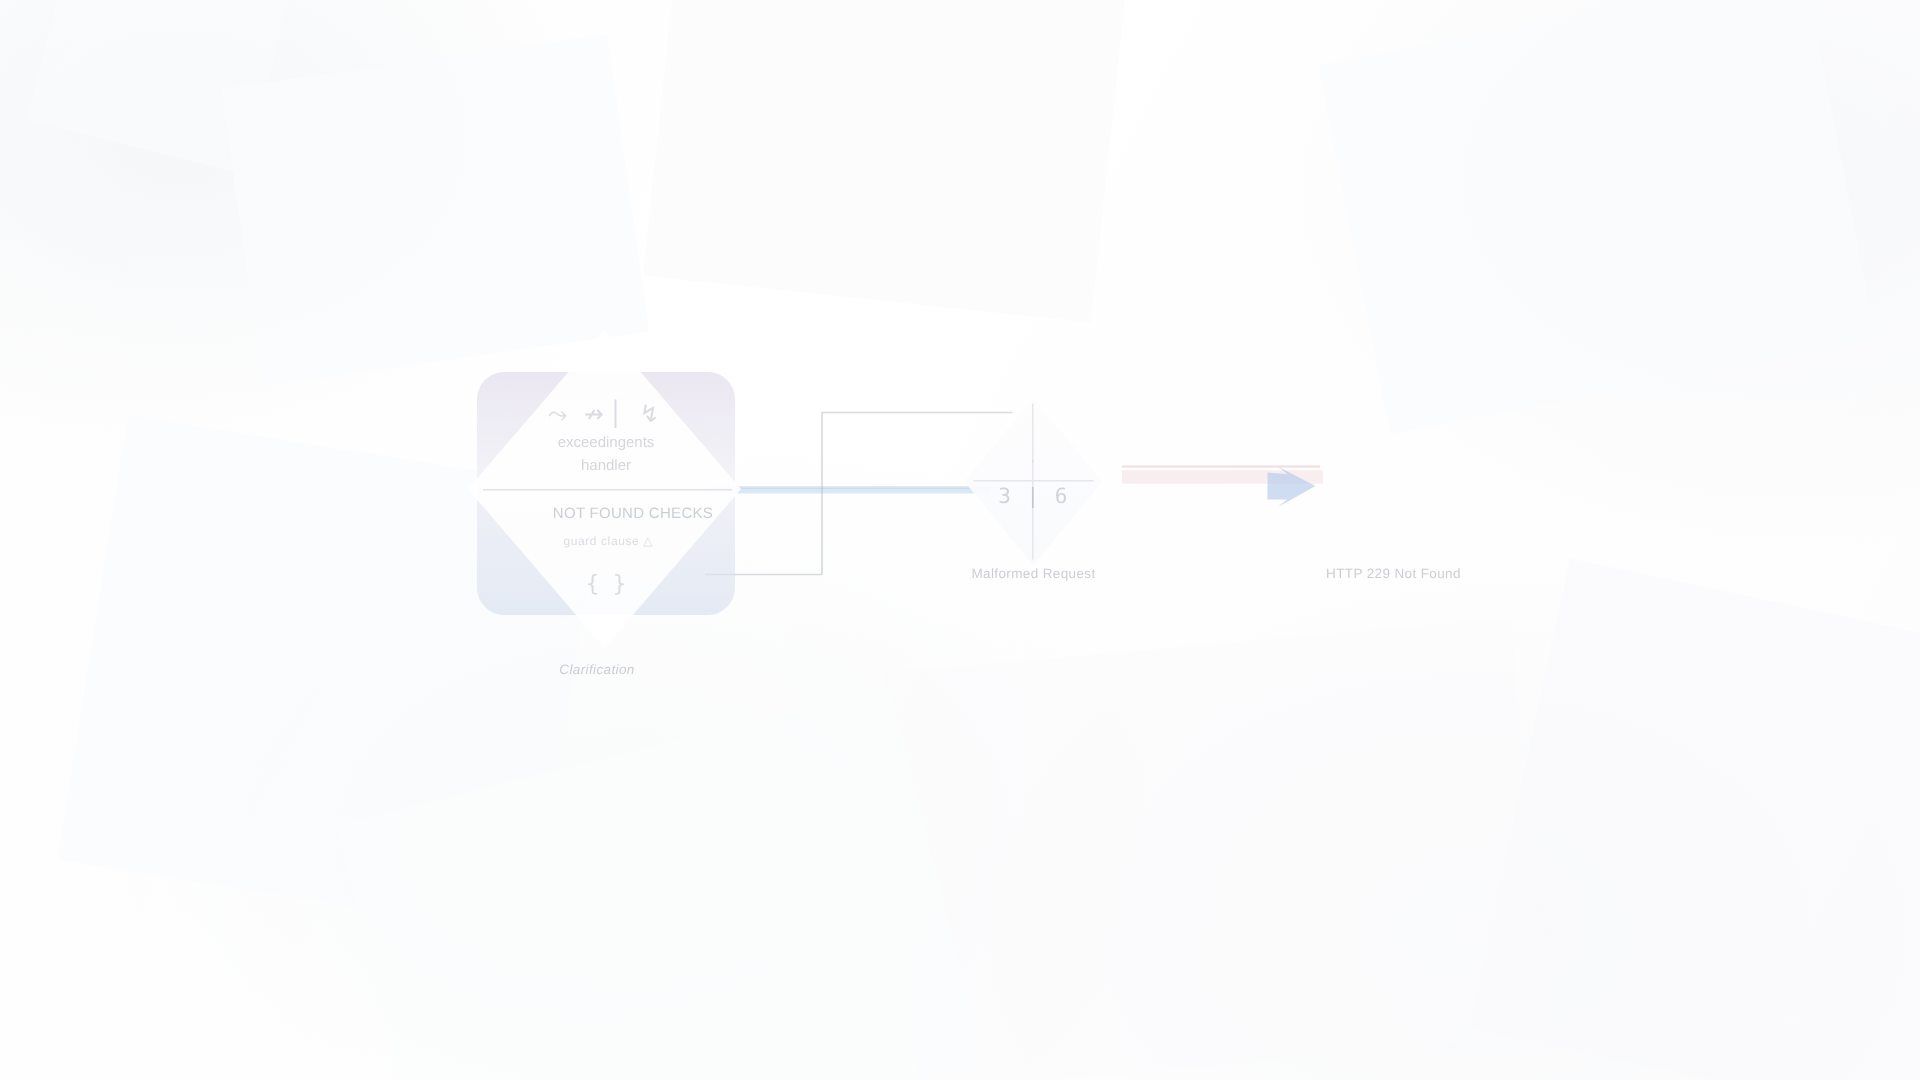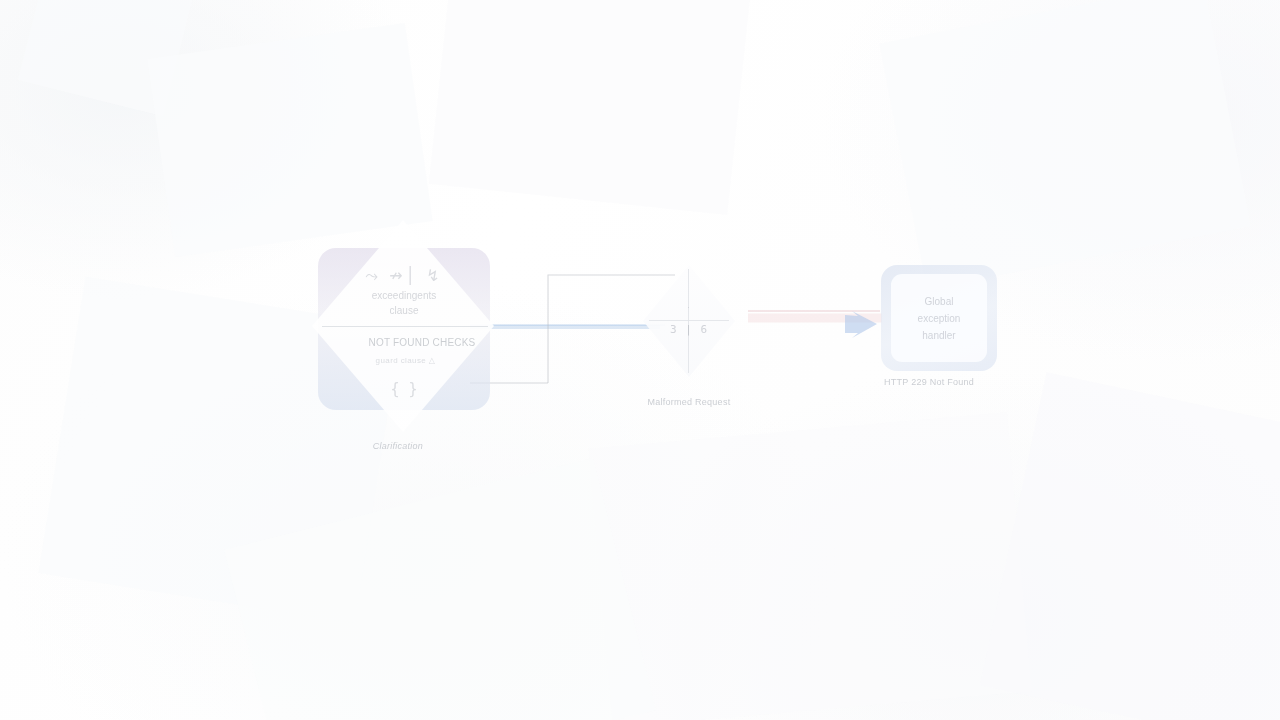--- a/index.html
+++ b/index.html
@@ -116,21 +116,21 @@
   }
   .txt.glyphrow {
     font-family: "DejaVu Sans", sans-serif;
     color: rgba(150,156,166,0.34);
     letter-spacing: 3px;
   }
   .txt.body    { font-size: 10px; }
   .txt.strong  { font-size: 10px; color: rgba(144,150,160,0.46); letter-spacing: .2px; }
   .txt.sub     { font-size: 8px;  color: rgba(154,160,170,0.34); letter-spacing: .4px; }
   .txt.brace   { font-size: 15px; color: rgba(152,158,168,0.34); font-family: "DejaVu Sans Mono", monospace; }
-  .txt.ratio   { font-size: 11px;  color: rgba(150,156,166,0.42); font-family: "DejaVu Sans Mono", monospace; letter-spacing: 1px; }
+  .txt.ratio   { font-size: 14px;  color: rgba(150,156,166,0.42); font-family: "DejaVu Sans Mono", monospace; letter-spacing: 1px; }
   .txt.caption { font-size: 9px;  color: rgba(146,152,162,0.48); letter-spacing: .25px; }
   .txt.boxtext { font-size: 10px; color: rgba(150,156,166,0.42); line-height: 1.55; }
   .txt.tick    { font-size: 9px;  color: rgba(160,166,176,0.30); }
 </style>
 </head>
 <body>
 
 <div id="canvas">
 
   <div class="tex a"></div>
@@ -159,49 +159,39 @@
 
   <div class="node" id="node-left" style="left:318px; top:248px; width:172px; height:162px;">
     <div class="card"></div>
     <div class="diamond"></div>
     <div class="hline"></div>
 
     <div class="txt glyphrow" style="left:0; top:18px; width:172px;">⤳ ↛│ ↯</div>
 
     <div class="txt body" style="left:0; top:42px; width:172px;">exceedingents</div>
 
-    <div class="txt body" style="left:0; top:57px; width:172px;">clause</div>
+    <div class="txt body" style="left:0; top:57px; width:172px;">handler</div>
 
     <div class="txt strong" style="left:0; top:89px; width:208px;">NOT FOUND CHECKS</div>
 
     <div class="txt sub" style="left:0; top:108px; width:175px;">guard clause △</div>
 
     <div class="txt brace" style="left:0; top:132px; width:172px;">{ }</div>
   </div>
 
   <div class="txt caption" style="left:318px; top:441px; width:160px;font-style:italic;">Clarification</div>
 
   <div class="node" id="node-mid" style="left:643px; top:265px; width:92px; height:112px;">
     <div class="diamond"></div>
     <div class="vline"></div>
     <div class="hline"></div>
 
     <div class="txt tick" style="left:44px; top:37px; width:30px; text-align:left;">·</div>
 
     <div class="txt ratio" style="left:0; top:58px; width:92px;">3 | 6</div>
   </div>
 
-  <div class="txt caption" style="left:614px; top:377px; width:150px;margin-top:20px;">Malformed Request</div>
+  <div class="txt caption" style="left:614px; top:377px; width:150px;">Malformed Request</div>
 
-  <div class="node" id="node-right" style="left:881px; top:265px; width:116px; height:106px;">
-    <div class="card"></div>
-    <div class="inner"></div>
-
-    <div class="txt boxtext" style="left:10px; top:29px; width:96px;">Global</div>
-
-    <div class="txt boxtext" style="left:10px; top:46px; width:96px;">exception</div>
-
-    <div class="txt boxtext" style="left:10px; top:63px; width:96px;">handler</div>
-  </div>
 
   <div class="txt caption" style="left:854px; top:377px; width:150px;">HTTP 229 Not Found</div>
 
 </div>
 
 </body></html>

